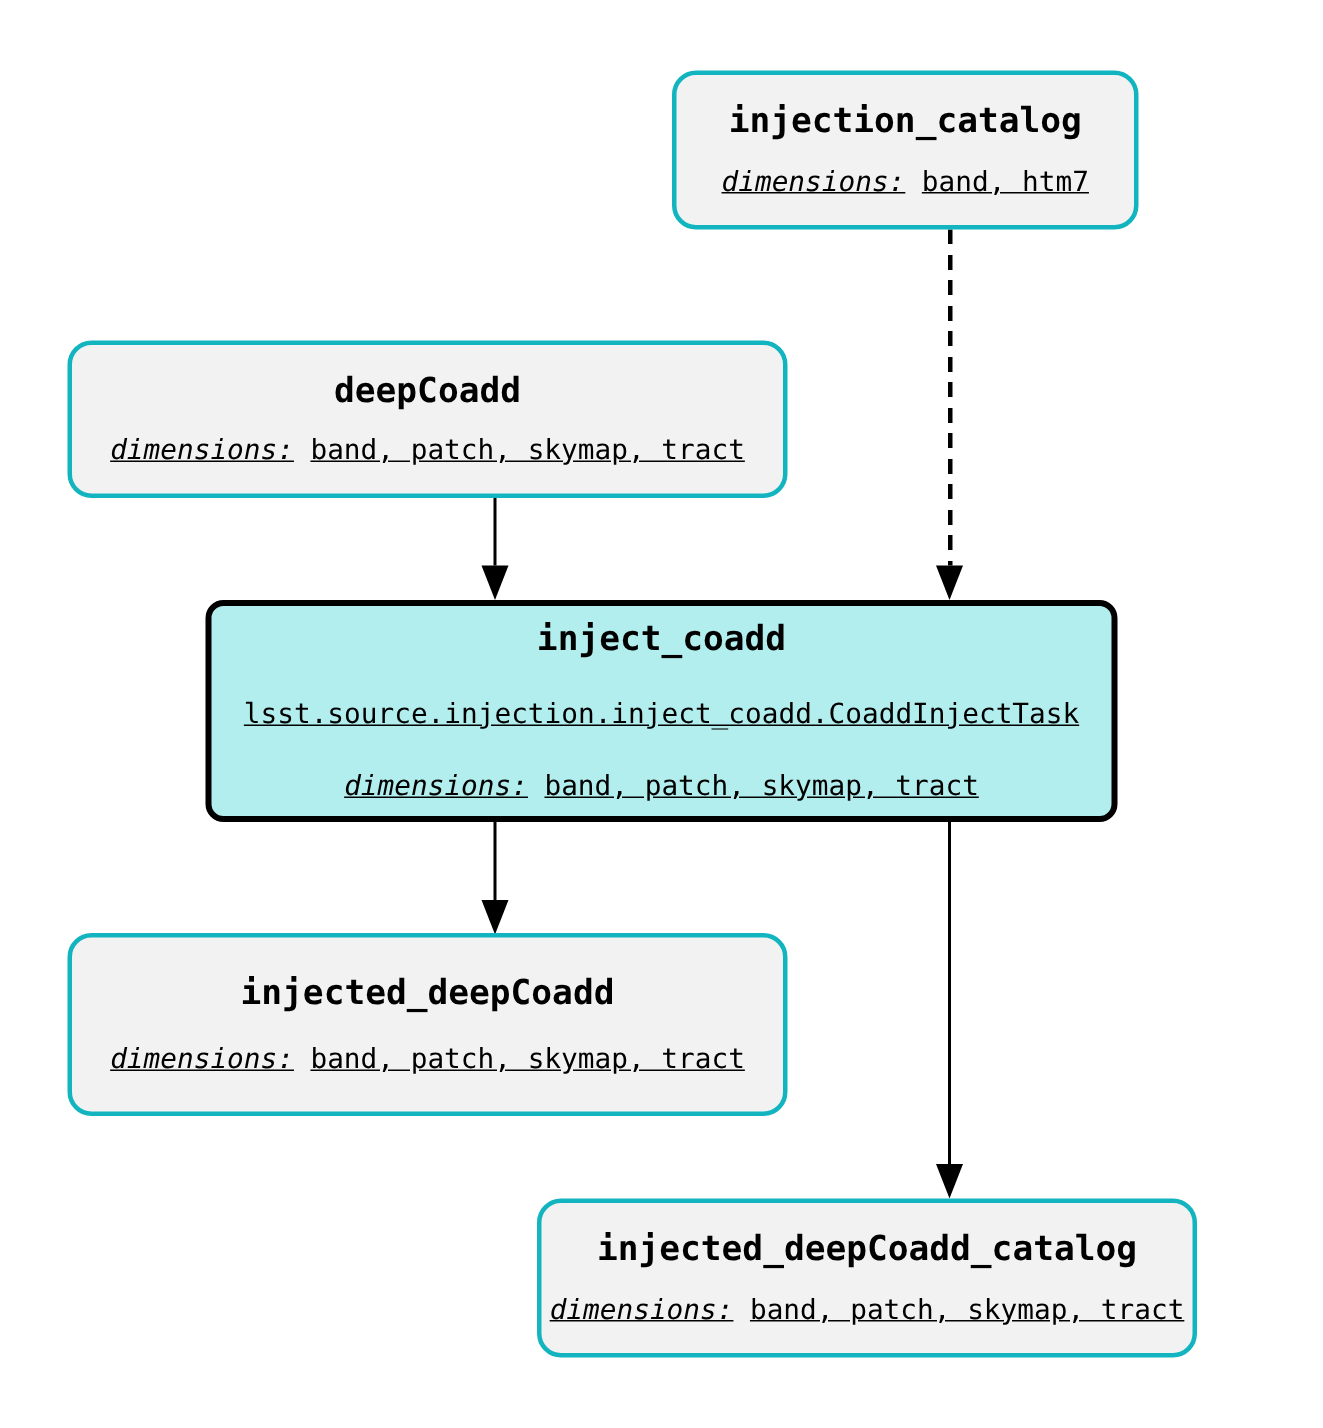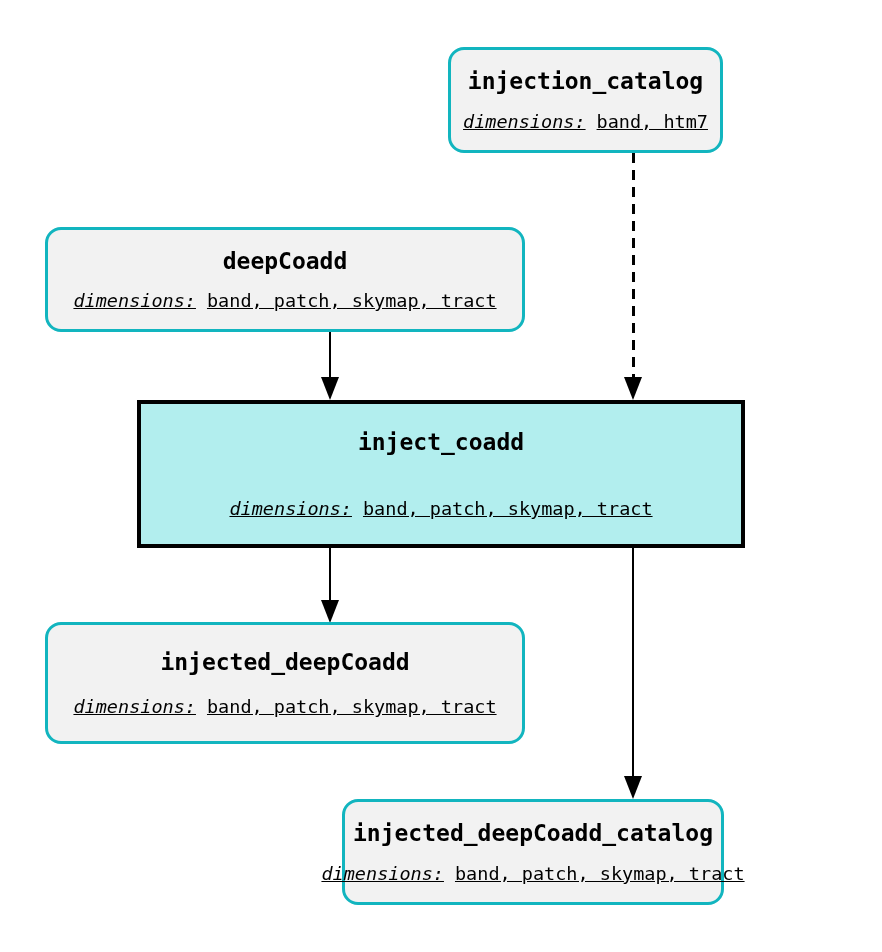--- a/index.html
+++ b/index.html
@@ -27,21 +27,21 @@
     padding: 2px 6px;
   }
   .node.dataset {
     background: #f2f2f2;
     border: 3.5px solid #12b5bf;
     border-radius: 16px;
   }
   .node.task {
     background: #b2eeee;
     border: 4px solid #000000;
-    border-radius: 0;
+    border-radius: 12px;
     gap: 20px;
   }
   .node-title {
     font-size: 23px;
     font-weight: bold;
     letter-spacing: 0;
     white-space: nowrap;
   }
   .node-line {
     font-size: 18.5px;
@@ -82,38 +82,39 @@
 
   <div class="edge-line dashed" style="left:632px; top:153px; height:224px;"></div>
   <div class="arrowhead" style="left:624px; top:377px;"></div>
 
   <div class="edge-line solid" style="left:329px; top:548px; height:52px;"></div>
   <div class="arrowhead" style="left:321px; top:600px;"></div>
 
   <div class="edge-line solid" style="left:632px; top:548px; height:228px;"></div>
   <div class="arrowhead" style="left:624px; top:776px;"></div>
 
-  <div class="node dataset" style="left:448px; top:47px; width:275px; height:106px;">
+  <div class="node dataset" style="left:448px; top:47px; width:311px; height:106px;">
     <div class="node-title">injection_catalog</div>
     <div class="node-line"><span class="dims-label">dimensions:</span><span>band, htm7</span></div>
   </div>
 
   <div class="node dataset" style="left:45px; top:227px; width:480px; height:105px;">
     <div class="node-title">deepCoadd</div>
     <div class="node-line"><span class="dims-label">dimensions:</span><span>band, patch, skymap, tract</span></div>
   </div>
 
   <div class="node task" style="left:137px; top:400px; width:608px; height:148px;">
     <div class="node-title">inject_coadd</div>
+    <div class="node-line">lsst.source.injection.inject_coadd.CoaddInjectTask</div>
     <div class="node-line"><span class="dims-label">dimensions:</span><span>band, patch, skymap, tract</span></div>
   </div>
 
   <div class="node dataset" style="left:45px; top:622px; width:480px; height:122px;">
     <div class="node-title">injected_deepCoadd</div>
     <div class="node-line"><span class="dims-label">dimensions:</span><span>band, patch, skymap, tract</span></div>
   </div>
 
-  <div class="node dataset" style="left:342px; top:799px; width:382px; height:106px;">
+  <div class="node dataset" style="left:358px; top:799px; width:440px; height:106px;">
     <div class="node-title">injected_deepCoadd_catalog</div>
     <div class="node-line"><span class="dims-label">dimensions:</span><span>band, patch, skymap, tract</span></div>
   </div>
 
 </div>
 
 </body></html>

